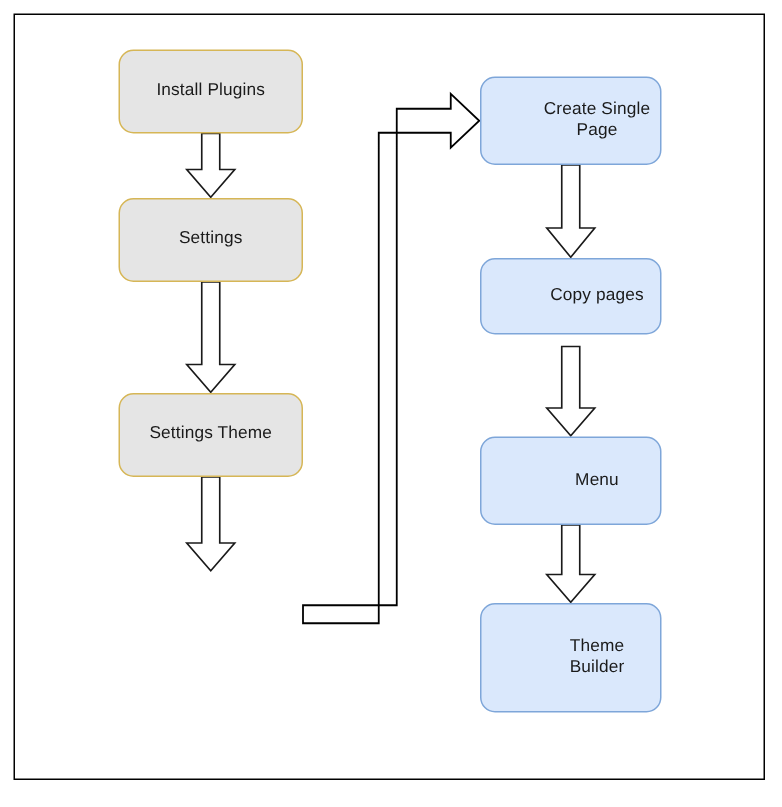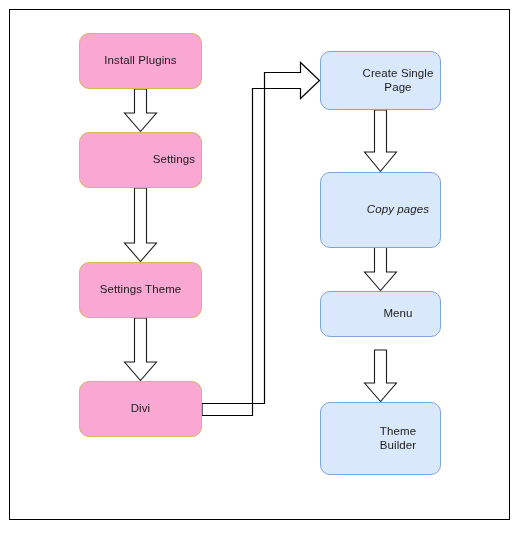--- a/index.html
+++ b/index.html
@@ -42,21 +42,21 @@
     align-items: center;
     justify-content: center;
     font-size: 11.5px;
     line-height: 1.2;
     color: #1a1a1a;
     text-align: center;
     letter-spacing: 0.1px;
     user-select: none;
   }
   .node-yellow {
-    background: #f9a8d4;
+    background: #e5e5e5;
     border: 1px solid #d6b656;
   }
   .node-blue {
     background: #dae8fc;
     border: 1px solid #7ea6d9;
     padding-left: 35px;
   }
   .node-label {
     display: block;
     padding: 0 6px;
@@ -109,41 +109,38 @@
                L 202 415.5
                Z" fill="#ffffff" stroke="#000000" stroke-width="1.2" stroke-linejoin="miter"></path>
     </g>
 
   </svg>
 
   <div class="node node-yellow" style="left:79px; top:33px; width:123px; height:56px;">
     <span class="node-label">Install Plugins</span>
   </div>
 
-  <div class="node node-yellow" style="left:79px; top:132px; width:123px; height:56px;justify-content:flex-end;">
+  <div class="node node-yellow" style="left:79px; top:132px; width:123px; height:56px;">
     <span class="node-label">Settings</span>
   </div>
 
   <div class="node node-yellow" style="left:79px; top:262px; width:123px; height:56px;">
     <span class="node-label">Settings Theme</span>
   </div>
 
-  <div class="node node-yellow" style="left:79px; top:381px; width:123px; height:56px;">
-    <span class="node-label">Divi</span>
-  </div>
 
   <div class="node node-blue" style="left:320px; top:51px; width:121px; height:59px;">
     <span class="node-label">Create Single Page</span>
   </div>
 
-  <div class="node node-blue" style="left:320px; top:172px; width:121px; height:76px;font-style:italic;">
+  <div class="node node-blue" style="left:320px; top:172px; width:121px; height:51px;">
     <span class="node-label">Copy pages</span>
   </div>
 
-  <div class="node node-blue" style="left:320px; top:291px; width:121px; height:46px;">
+  <div class="node node-blue" style="left:320px; top:291px; width:121px; height:59px;">
     <span class="node-label">Menu</span>
   </div>
 
   <div class="node node-blue" style="left:320px; top:402px; width:121px; height:73px;">
     <span class="node-label">Theme Builder</span>
   </div>
 
 </div>
 
 </body></html>

